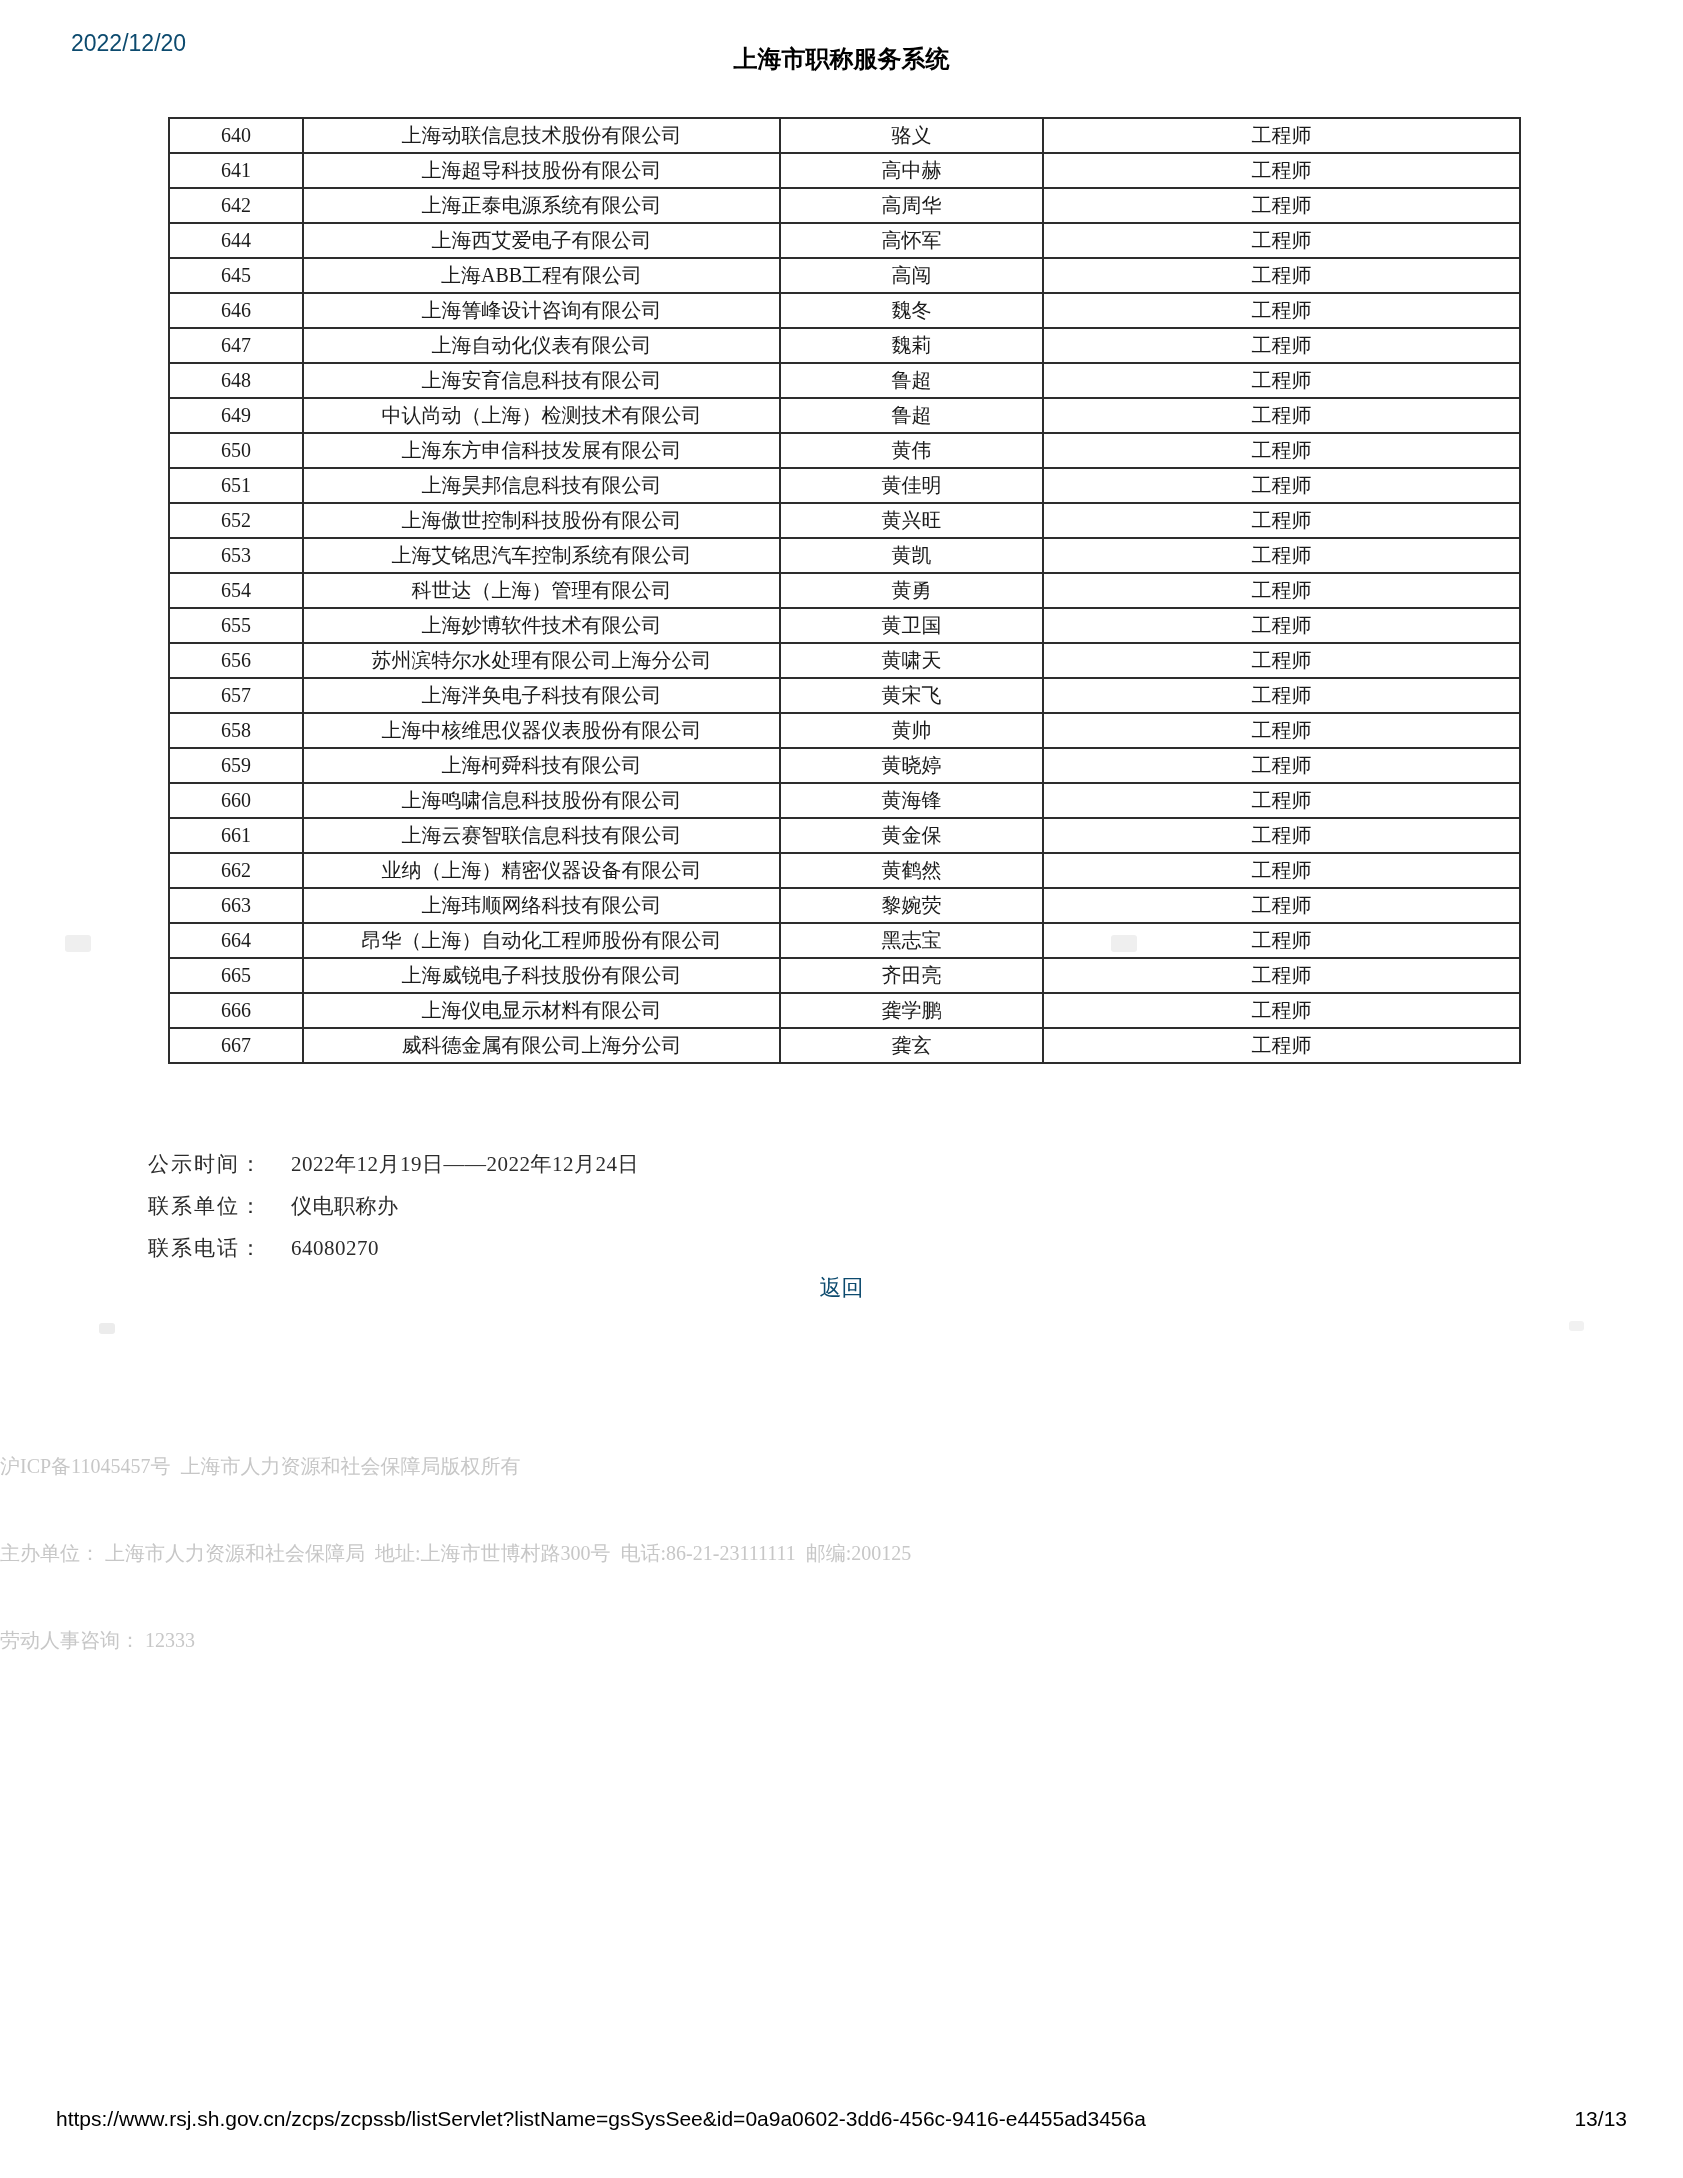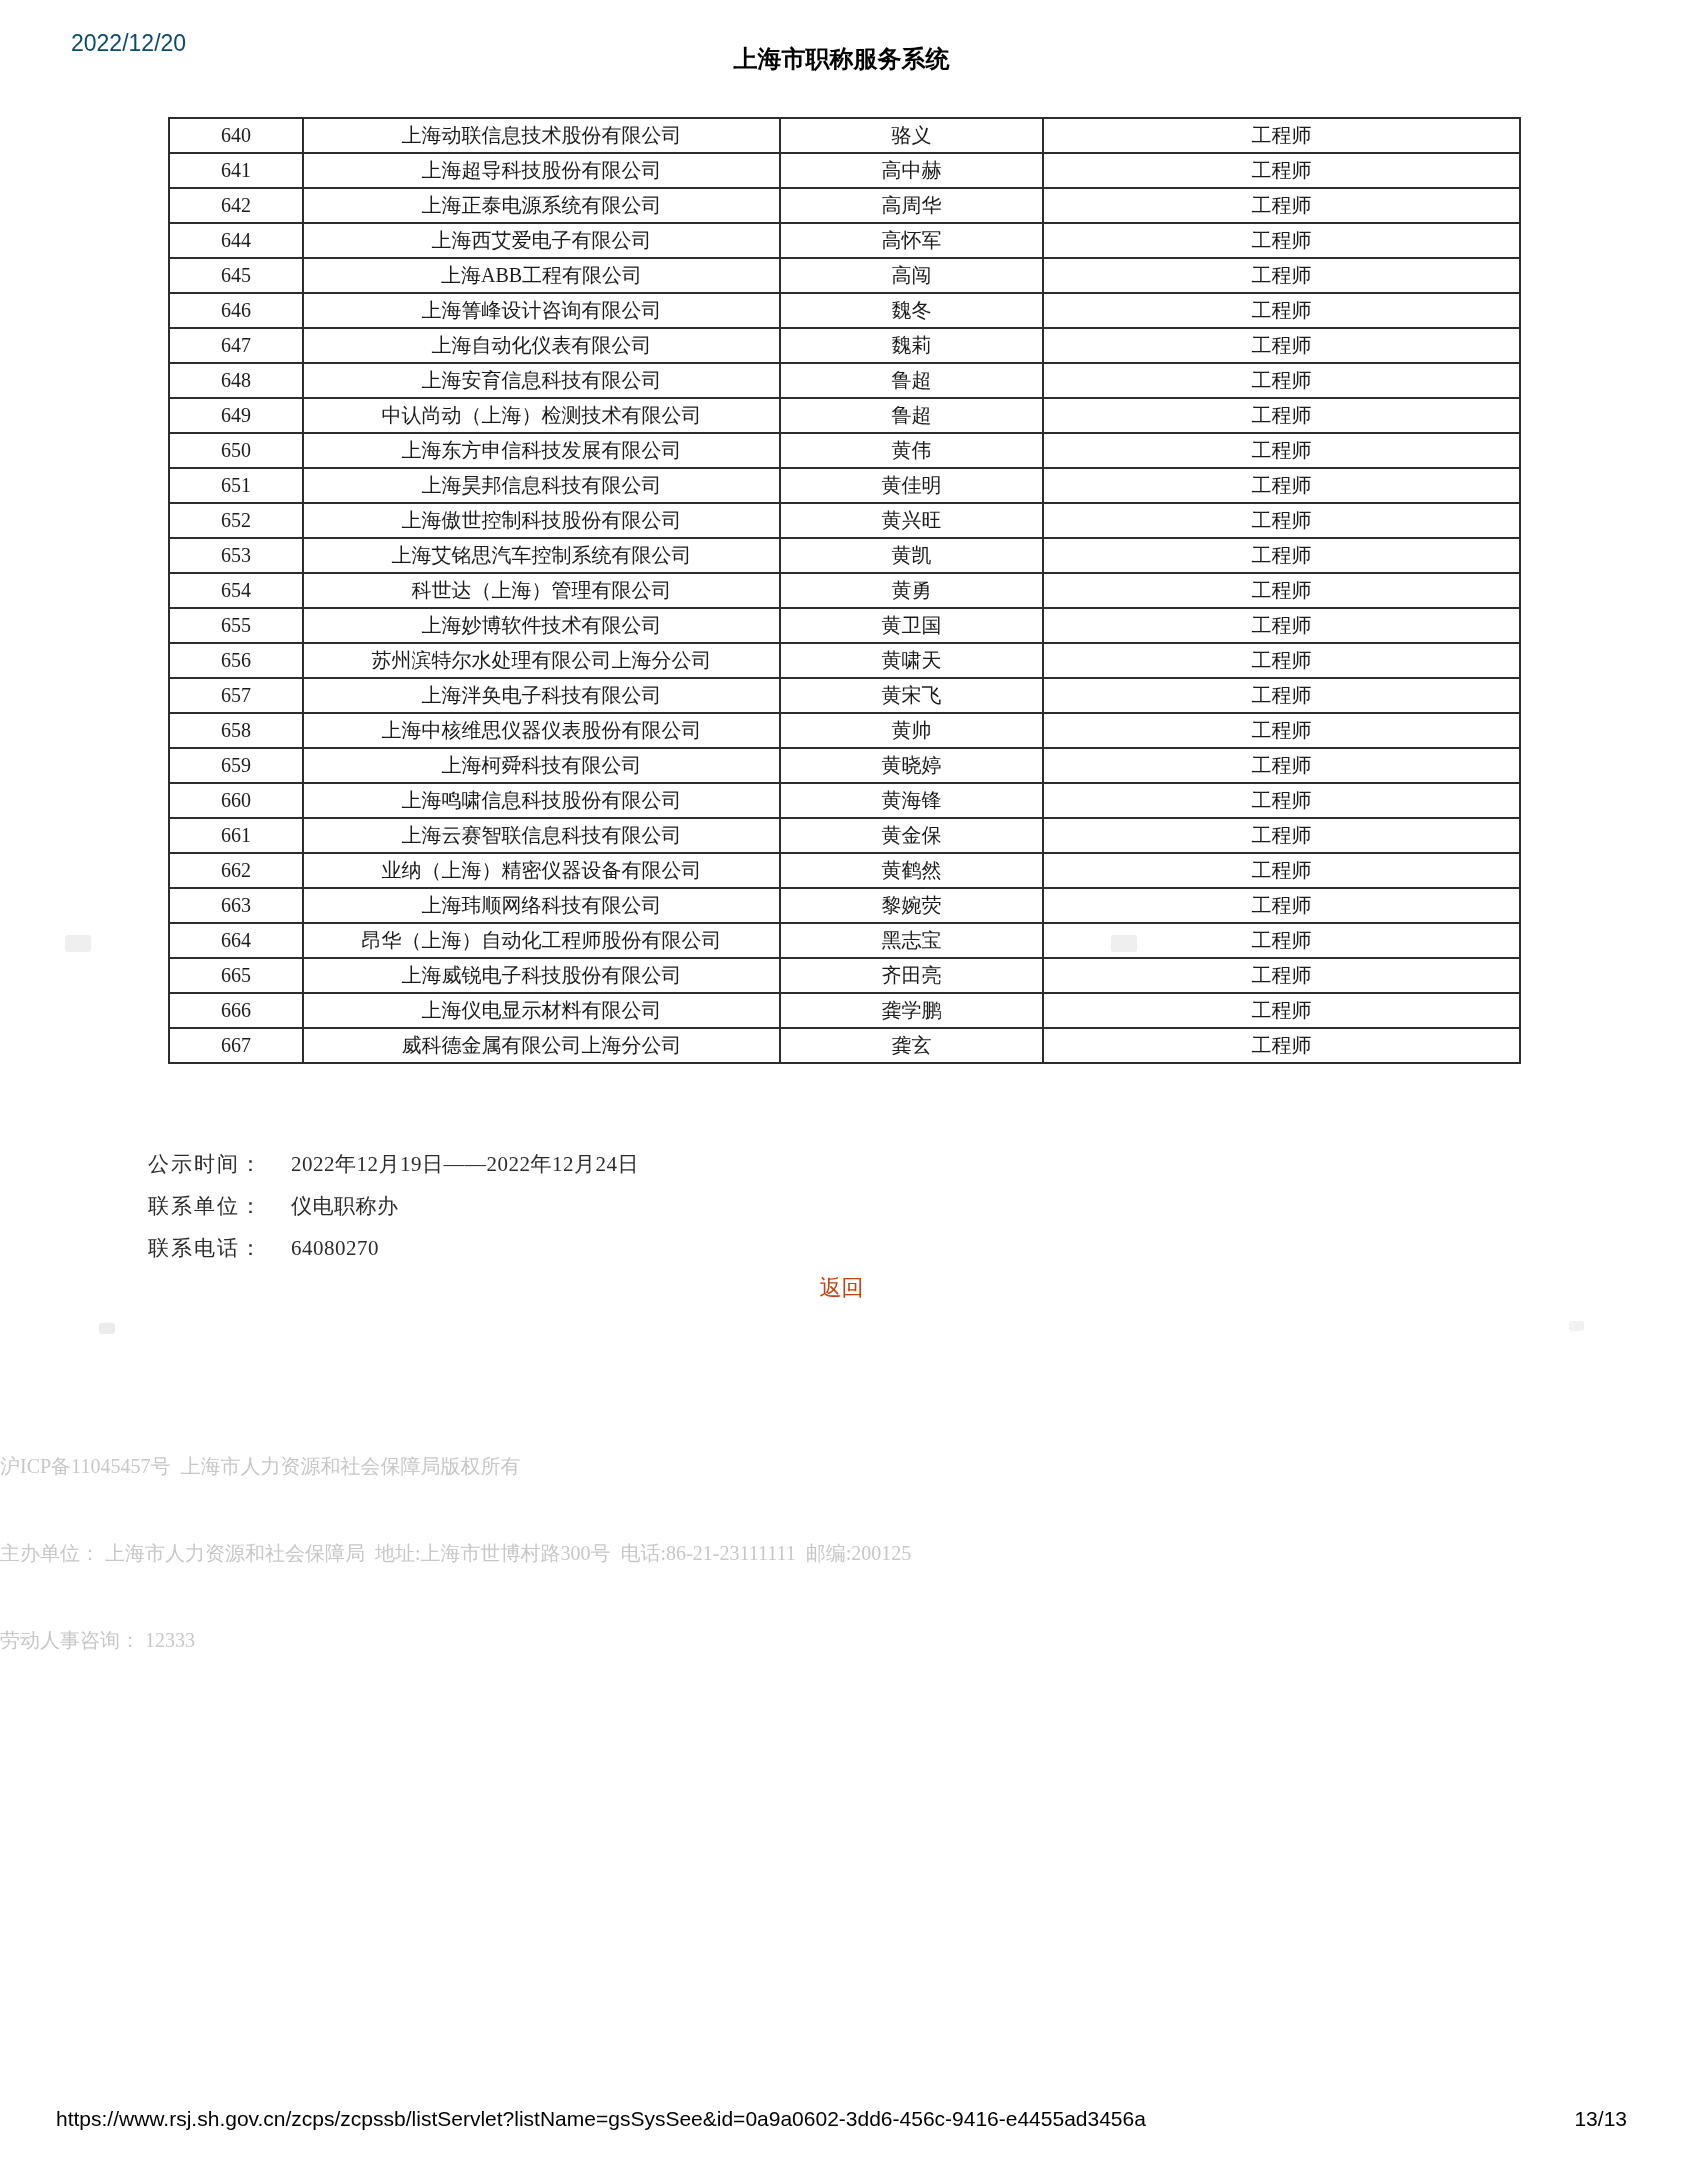--- a/index.html
+++ b/index.html
@@ -30,21 +30,21 @@
   .notice {
     position:absolute; left:148px; top:1143px;
     font-size:21px; color:#2b2b2b;
   }
   .notice-line { height:42px; line-height:42px; }
   .nlabel { letter-spacing:2px; }
   .nvalue { margin-left:28px; letter-spacing:0.5px; }
   .back-link {
     position:absolute; left:0; right:0; top:1273px; text-align:center;
     font-family:"Liberation Sans","DejaVu Sans",sans-serif;
-    font-size:22px; color:#c2410c; cursor:pointer;
+    font-size:22px; color:#0c4a6e; cursor:pointer;
   }
   .site-footer {
     position:absolute; left:0; right:0; top:1394px; text-align:left;
     font-size:20px; line-height:29px; color:#c7c7c7; white-space:pre;
   }
   .print-url {
     position:absolute; left:56px; top:2107px;
     font-family:"Liberation Sans","DejaVu Sans",sans-serif;
     font-size:21px; color:#000;
   }

